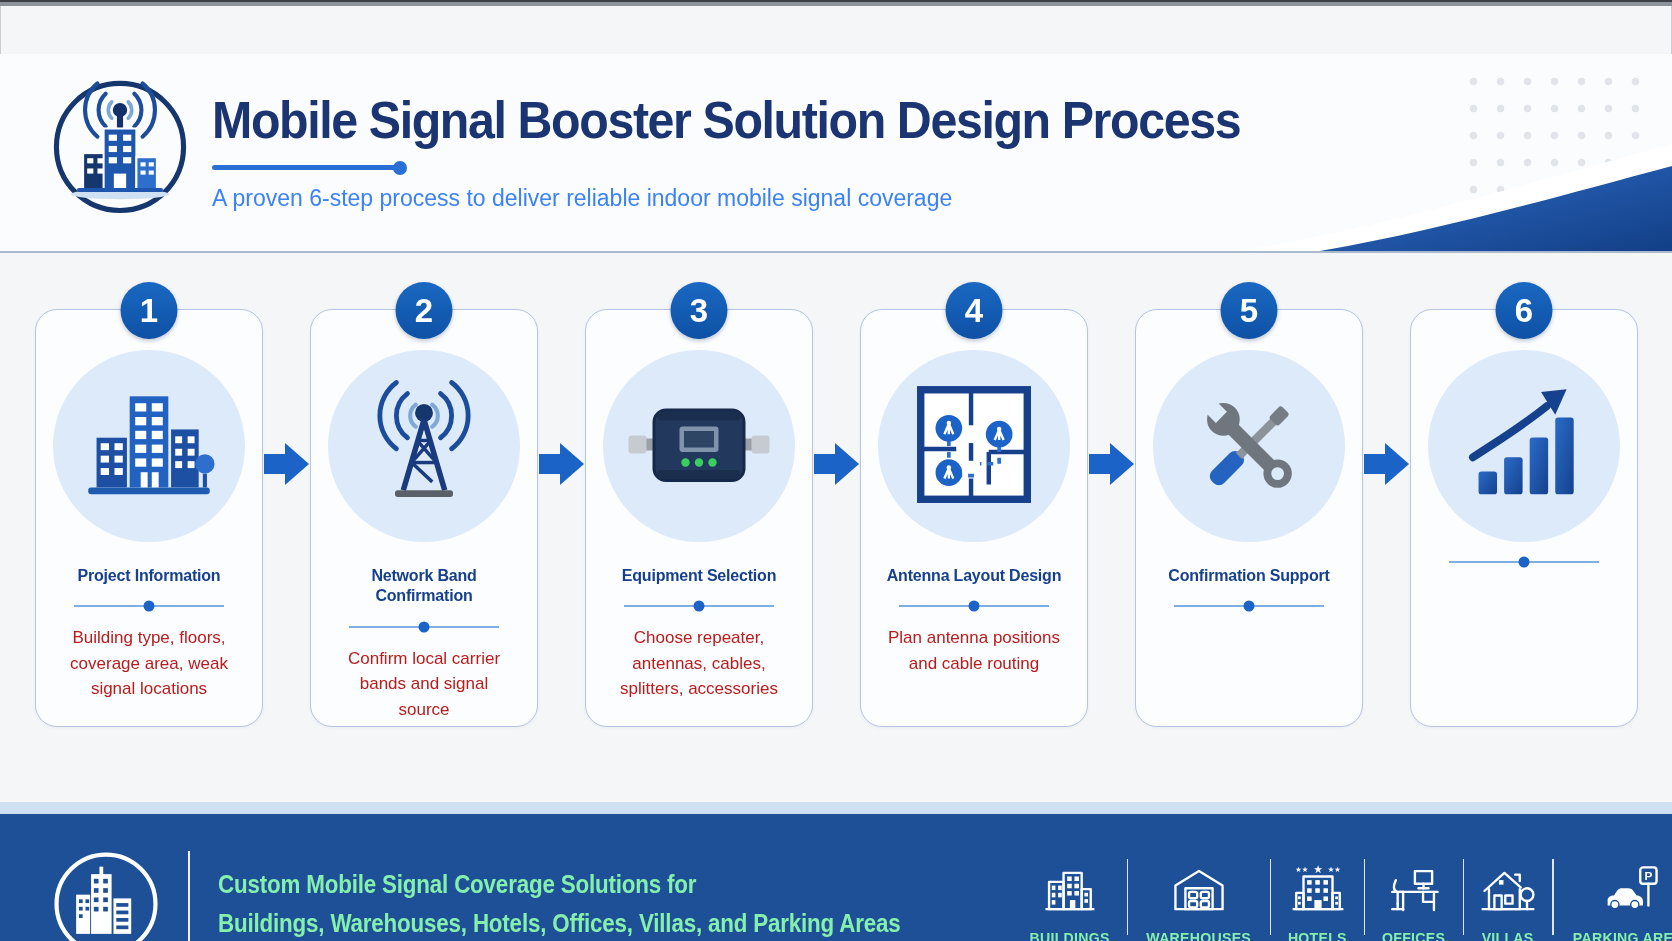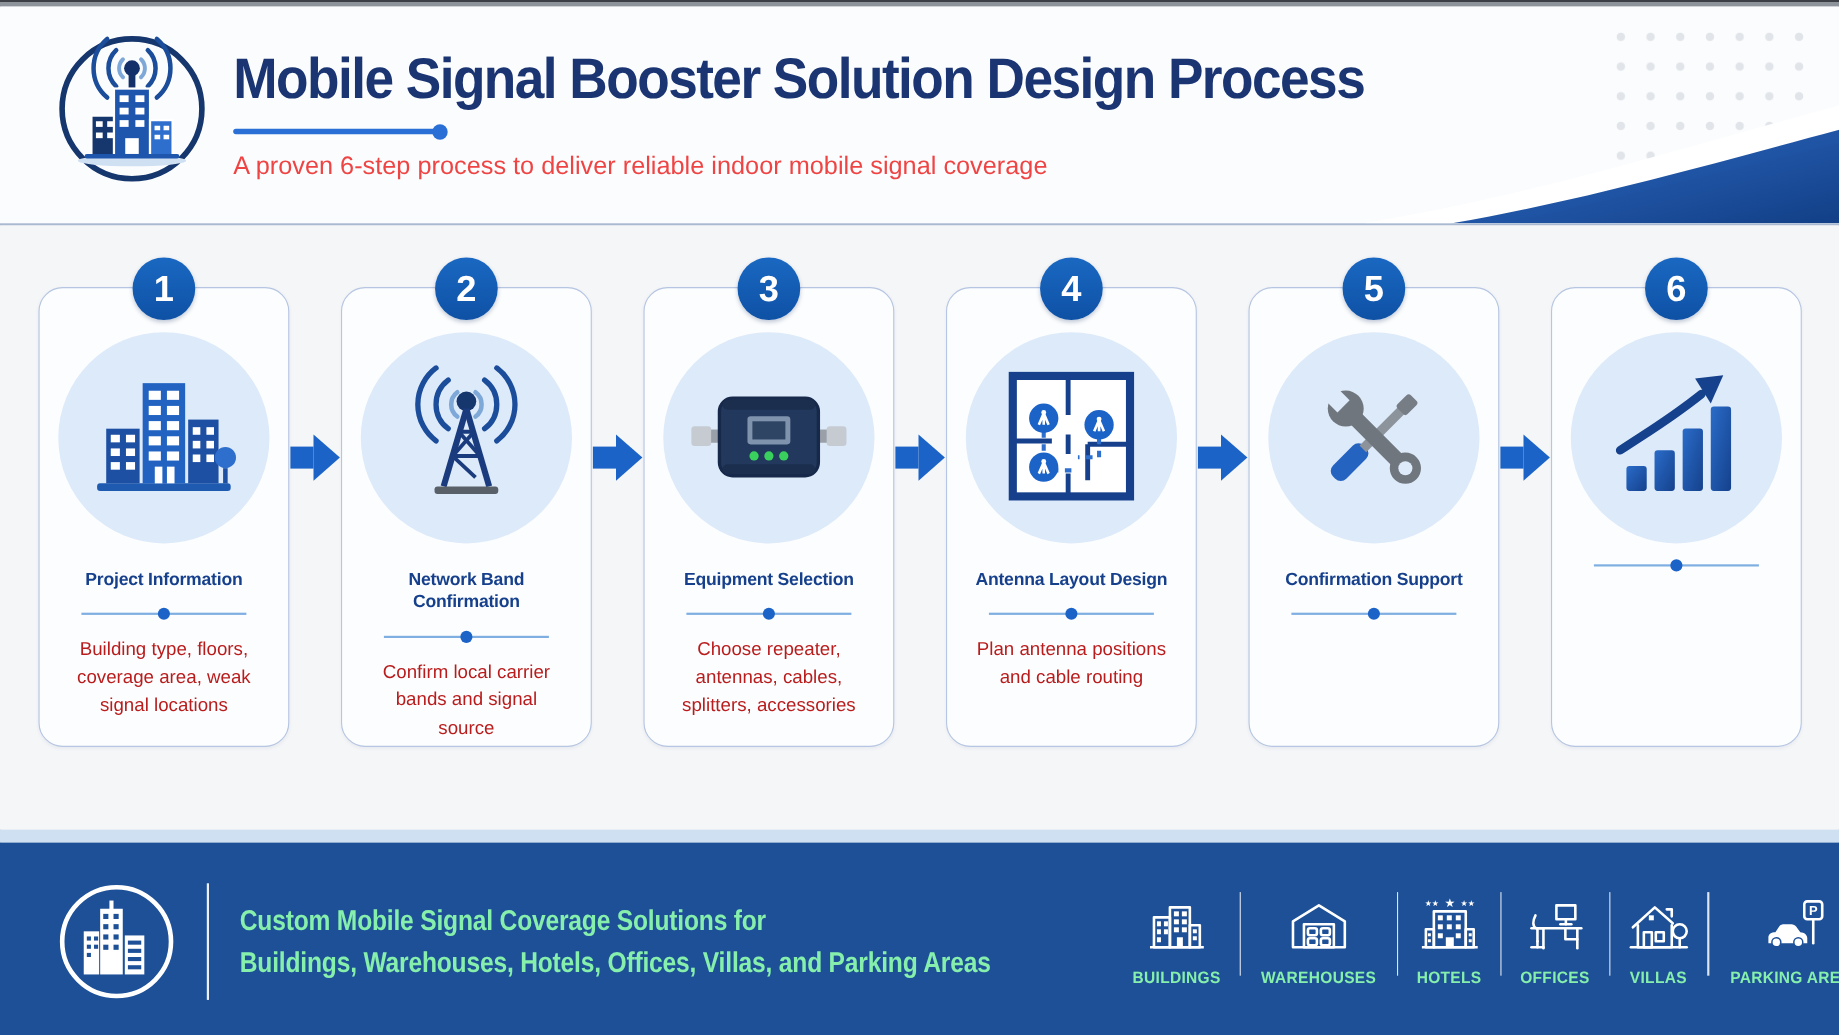--- a/index.html
+++ b/index.html
@@ -5,36 +5,36 @@
   * { box-sizing: border-box; }
   html,body { margin:0; padding:0; background:#e8eaed; }
   body { font-family:"Liberation Sans", sans-serif; }
   .canvas {
     position:relative; width:1672px; height:941px; overflow:hidden;
     background:#f5f6f8; box-shadow: inset 0 0 0 1px #c9ced4;
   }
   .top-edge { height:6px; background:linear-gradient(180deg,#3c4046 0 34%,#8d939a 34% 100%); }
 
   
-  .header { position:relative; height:199px; background:#fbfcfd; border-bottom:2px solid #a9b9d0; }
+  .header { position:relative; height:199px; background:#fbfcfd; border-bottom:2px solid #a9b9d0;margin-top:48px; }
   .dots {
     position:absolute; top:14px; right:16px; width:196px; height:178px;
     background-image: radial-gradient(circle, #e1e5ea 3.5px, transparent 4.2px);
     background-size: 27px 27px;
   }
   .swoosh { position:absolute; left:0; bottom:0; width:100%; height:189px; }
   .logo { position:absolute; left:38px; top:10px; width:164px; height:170px; }
   .title-block { position:absolute; left:212px; top:36px; }
   .main-title {
     margin:0; font-size:52px; font-weight:bold; color:#1b3573; letter-spacing:-1.5px;
     transform:scaleX(0.93); transform-origin:left; white-space:nowrap;
   }
   .title-underline { margin-top:15px; width:186px; height:5px; background:#2a6fd6; border-radius:3px; position:relative; }
   .title-underline::after { content:''; position:absolute; right:-9px; top:-4.5px; width:14px; height:14px; border-radius:50%; background:#2a6fd6; }
-  .subtitle { margin:15px 0 0; font-size:23px; color:#ef4444; white-space:nowrap; }
+  .subtitle { margin:15px 0 0; font-size:23px; color:#3b82f6; white-space:nowrap; }
 
   
   .process { position:relative; height:549px; background:#f5f6f8; display:flex; align-items:flex-start; padding:56px 34px 0 35px; }
   .step-card {
     position:relative; flex:none; width:228px; height:418px; text-align:center;
     background:#fcfdfe; border:1.5px solid #b5c5e2; border-radius:22px;
     padding:40px 10px 0; box-shadow:0 1px 3px rgba(30,60,120,0.06);
   }
   .badge {
     position:absolute; top:-28px; left:50%; transform:translateX(-50%);

